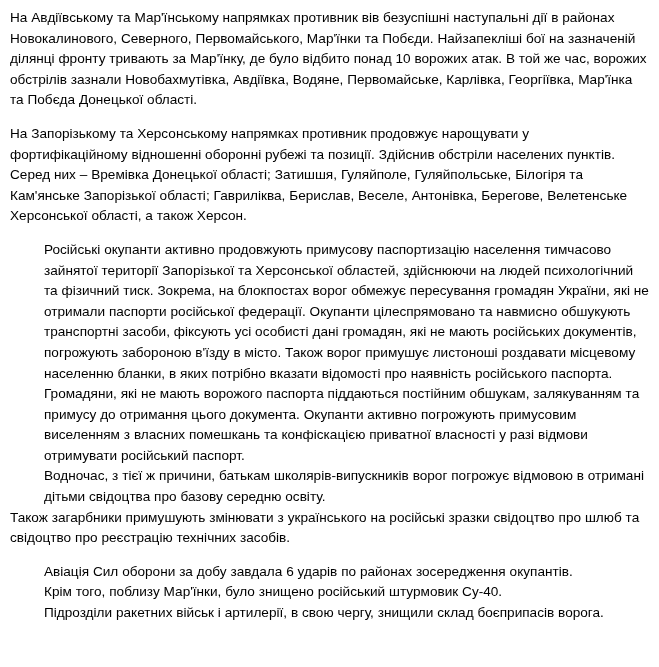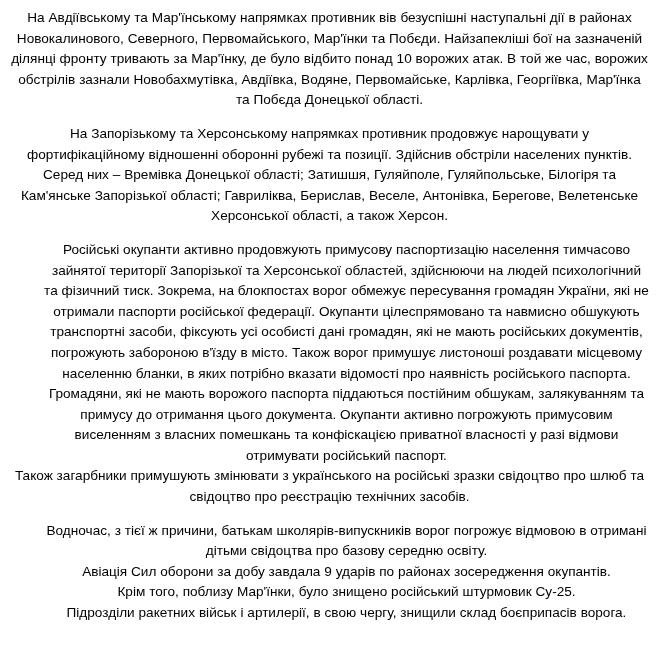--- a/index.html
+++ b/index.html
@@ -19,36 +19,36 @@
     width: 659px;
     height: 667px;
     padding: 8px 10px 0 10px;
     background: #ffffff;
   }
   .para {
     font-size: 13.6px;
     line-height: 20.6px;
     color: #000000;
     margin: 0 0 13px 0;
-    text-align: center;
+    text-align: left;
     word-spacing: 0.1px;
   }
   .para.tight {
     margin-bottom: 0;
     margin-left: 34px;
   }
   .para.block-last {
     margin-bottom: 13px;
   }
 </style>
 </head>
 <body>
 
 <div class="page">
   <p class="para">На Авдіївському та Мар'їнському напрямках противник вів безуспішні наступальні дії в районах Новокалинового, Северного, Первомайського, Мар'їнки та Побєди. Найзапеклiші бої на зазначеній ділянці фронту тривають за Мар'їнку, де було відбито понад 10 ворожих атак. В той же час, ворожих обстрілів зазнали Новобахмутівка, Авдіївка, Водяне, Первомайське, Карлівка, Георгіївка, Мар'їнка та Побєда Донецької області.</p>
   <p class="para">На Запорізькому та Херсонському напрямках противник продовжує нарощувати у фортифікаційному відношенні оборонні рубежі та позиції.  Здійснив обстріли населених пунктів. Серед них – Времівка Донецької області; Затишшя, Гуляйполе, Гуляйпольське, Білогіря та Кам'янське Запорізької області; Гавриліква, Берислав, Веселе, Антонівка, Берегове, Велетенське Херсонської області, а також Херсон.</p>
   <p class="para tight">Російські окупанти активно продовжують примусову паспортизацію населення тимчасово зайнятої території Запорізької та Херсонської областей, здійснюючи на людей психологічний та фізичний тиск. Зокрема, на блокпостах ворог обмежує пересування громадян України, які не отримали паспорти російської федерації. Окупанти цілеспрямовано та навмисно обшукують транспортні засоби, фіксують усі особисті дані громадян, які не мають російських документів, погрожують забороною в'їзду в місто. Також ворог примушує листоноші роздавати місцевому населенню бланки, в яких потрібно вказати відомості про наявність російського паспорта. Громадяни, які не мають ворожого паспорта піддаються постійним обшукам, залякуванням та примусу до отримання цього документа. Окупанти активно  погрожують примусовим виселенням з власних помешкань та конфіскацією приватної власності у разі відмови отримувати російський паспорт.</p>
+  <p class="para tight">Водночас, з тієї ж причини, батькам школярів-випускників ворог погрожує відмовою в отримані дітьми свідоцтва про базову середню освіту.</p>
   <p class="para block-last">Також загарбники примушують змінювати з українського на російські зразки свідоцтво про шлюб та свідоцтво про реєстрацію технічних засобів.</p>
-  <p class="para tight">Водночас, з тієї ж причини, батькам школярів-випускників ворог погрожує відмовою в отримані дітьми свідоцтва про базову середню освіту.</p>
-  <p class="para tight">Авіація Сил оборони за добу завдала 9 ударів по районах зосередження окупантів.</p>
-  <p class="para tight">Крім того, поблизу Мар'їнки, було знищено російський штурмовик Су-25.</p>
+  <p class="para tight">Авіація Сил оборони за добу завдала 6 ударів по районах зосередження окупантів.</p>
+  <p class="para tight">Крім того, поблизу Мар'їнки, було знищено російський штурмовик Су-40.</p>
   <p class="para tight">Підрозділи ракетних військ і артилерії, в свою чергу, знищили склад боєприпасів ворога.</p>
 </div>
 
 </body></html>

